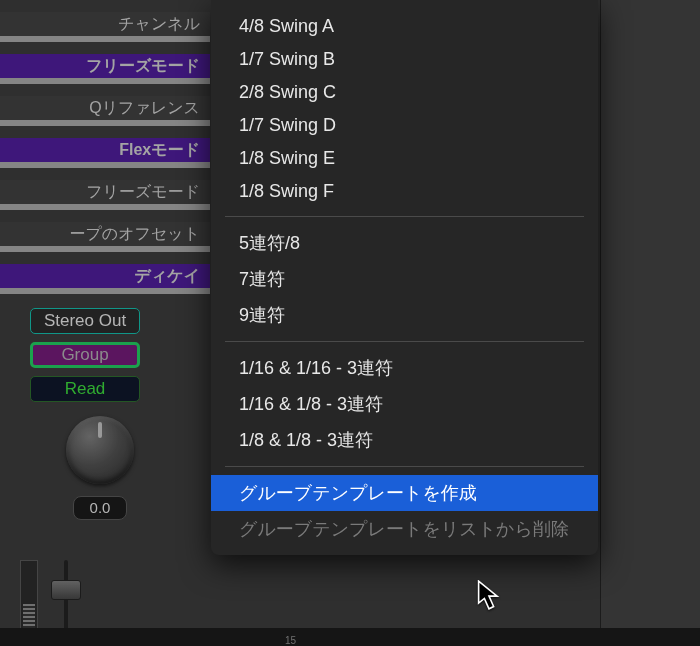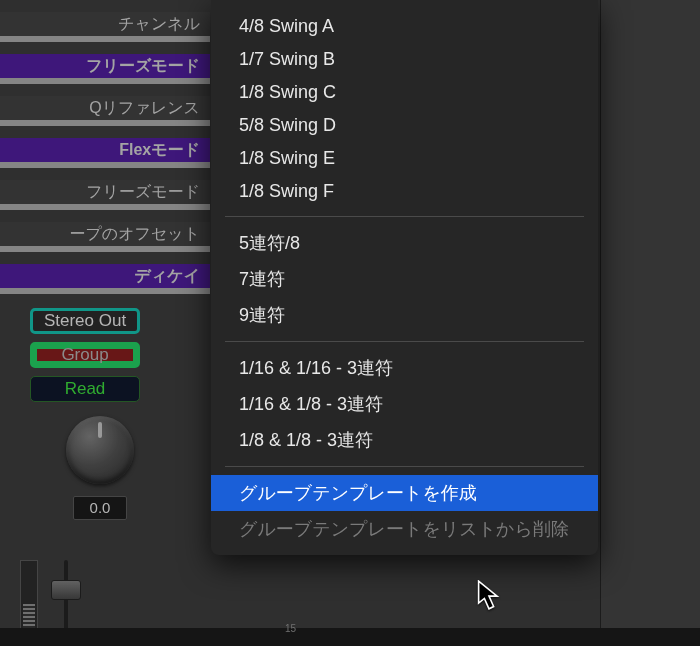--- a/index.html
+++ b/index.html
@@ -4,39 +4,39 @@
 <style>
 * { margin: 0; padding: 0; box-sizing: border-box; font-family: -apple-system, "Helvetica Neue", Arial, sans-serif; }
 body { width: 700px; height: 646px; background: #3a3a3a; color: #d0d0d0; overflow: hidden; position: relative; }
 
 .inspector { position: absolute; left: 0; top: 0; width: 210px; }
 .param-row { display: flex; align-items: center; justify-content: flex-end; padding: 3px 10px 3px 0; font-size: 16px; color: #c8c8c8; background: #3f3f3f; border-bottom: 6px solid #a3a3a3; height: 30px; margin-top: 12px; }
 .param-row.alt { background: #4c1d95; font-weight: bold; }
 
 .channel-controls { padding: 14px 0 0 30px; }
 .pill { display: flex; align-items: center; justify-content: center; width: 110px; height: 26px; border-radius: 5px; font-size: 17px; margin-bottom: 8px; }
-.pill-stereo { background: #2a2a2a; border: 3px solid #14b8a6; color: #ddd; }
-.pill-group { background: #7f1d1d; border: 7px solid #22c55e; color: #aaa; }
+.pill-stereo { background: #2a2a2a; border: 1px solid #14b8a6; color: #ddd; }
+.pill-group { background: #701a75; border: 3px solid #22c55e; color: #aaa; }
 .pill-read  { background: #0f172a; border: 1px solid #2d6b2d; color: #3bd13b; }
 
 .knob-zone { margin-top: 14px; display: flex; flex-direction: column; align-items: center; width: 140px; }
 .knob { width: 68px; height: 68px; border-radius: 50%; background: radial-gradient(circle at 35% 30%, #7a7a7a 0%, #4e4e4e 45%, #2c2c2c 100%); box-shadow: inset 0 2px 4px rgba(255,255,255,.15), inset 0 -3px 6px rgba(0,0,0,.6), 0 2px 4px rgba(0,0,0,.6); position: relative; }
 .knob::after { content: ""; position: absolute; top: 6px; left: 50%; width: 4px; height: 16px; background: #bbb; border-radius: 2px; transform: translateX(-50%); }
-.knob-value { margin-top: 12px; width: 54px; height: 24px; background: #1a1a1a; border: 1px solid #555; color: #ddd; text-align: center; line-height: 22px; font-size: 15px; border-radius: 2px; }
+.knob-value { margin-top: 12px; width: 54px; height: 24px; background: #1a1a1a; border: 1px solid #555; color: #ddd; text-align: center; line-height: 22px; font-size: 15px; border-radius: 8px; }
 
 .fader-area { position: absolute; left: 20px; top: 560px; display: flex; gap: 6px; }
 .meter-track { width: 18px; height: 80px; background: #2a2a2a; border: 1px solid #555; position: relative; }
 .meter-inner { position: absolute; bottom: 0; left: 2px; right: 2px; height: 35px; background: linear-gradient(to bottom, #888 0, #888 2px, #333 2px, #333 4px); background-size: 100% 4px; }
 .slider-track { width: 44px; height: 80px; background: #3a3a3a; position: relative; }
 .slider-track::before { content:""; position:absolute; left:50%; top:0; bottom:0; width:4px; background:#222; transform:translateX(-50%); border-radius:2px;}
 .slider-thumb { position:absolute; left:50%; top:20px; transform:translateX(-50%); width:30px; height:20px; background:linear-gradient(#777,#444); border-radius:3px; border:1px solid #222;}
 
 .right-bg { position:absolute; left:600px; top:0; right:0; height:640px; background:#404040; border-left:1px solid #222;}
 .bottom-bg { position:absolute; left:0; right:0; bottom:0; height:18px; background:#1a1a1a;}
-.ruler-tick { position:absolute; left:285px; bottom:12px; font-size:10px; color:#888;}
+.ruler-tick { position:absolute; left:285px; bottom:0; font-size:10px; color:#888;}
 
 .menu { position: absolute; left: 211px; top: 0; width: 387px; background: #262626; border-radius: 0 0 8px 8px; box-shadow: 0 10px 30px rgba(0,0,0,.7); padding: 10px 0 8px; }
 .menu-item { padding: 6px 28px; font-size: 18px; color: #e8e8e8; cursor: default; white-space: nowrap; }
 .menu-item.selected { background: #1a5fd8; color: #fff; }
 .menu-item.disabled { color: #7a7a7a; }
 .menu-sep { height: 1px; background: #4a4a4a; margin: 8px 14px; }
 
 .cursor { position: absolute; left: 476px; top: 580px; pointer-events: none; }
 .cursor svg { width: 26px; height: 30px; filter: drop-shadow(0 1px 1px rgba(0,0,0,.8)); }
 
@@ -78,22 +78,22 @@
 </div>
 
 <div class="bottom-bg"></div>
 <div class="ruler-tick">15</div>
 
 <div class="dim"></div>
 
 <div class="menu">
   <div class="menu-item">4/8 Swing A</div>
   <div class="menu-item">1/7 Swing B</div>
-  <div class="menu-item">1/8 Swing C</div>
-  <div class="menu-item">5/8 Swing D</div>
+  <div class="menu-item">2/8 Swing C</div>
+  <div class="menu-item">1/7 Swing D</div>
   <div class="menu-item">1/8 Swing E</div>
   <div class="menu-item">1/8 Swing F</div>
   <div class="menu-sep"></div>
   <div class="menu-item">5連符/8</div>
   <div class="menu-item">7連符</div>
   <div class="menu-item">9連符</div>
   <div class="menu-sep"></div>
   <div class="menu-item">1/16 &amp; 1/16 - 3連符</div>
   <div class="menu-item">1/16 &amp; 1/8 - 3連符</div>
   <div class="menu-item">1/8 &amp; 1/8 - 3連符</div>

